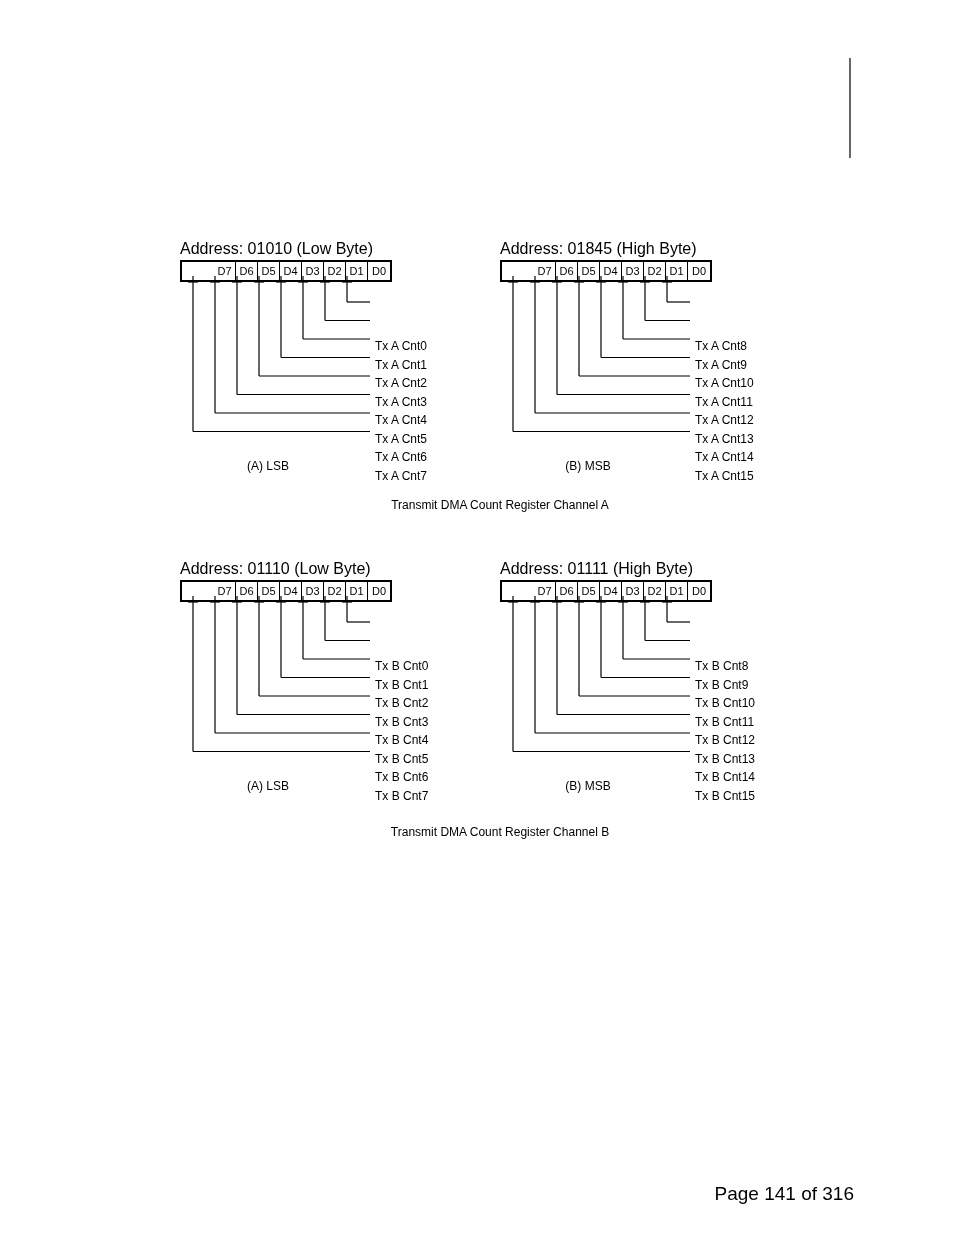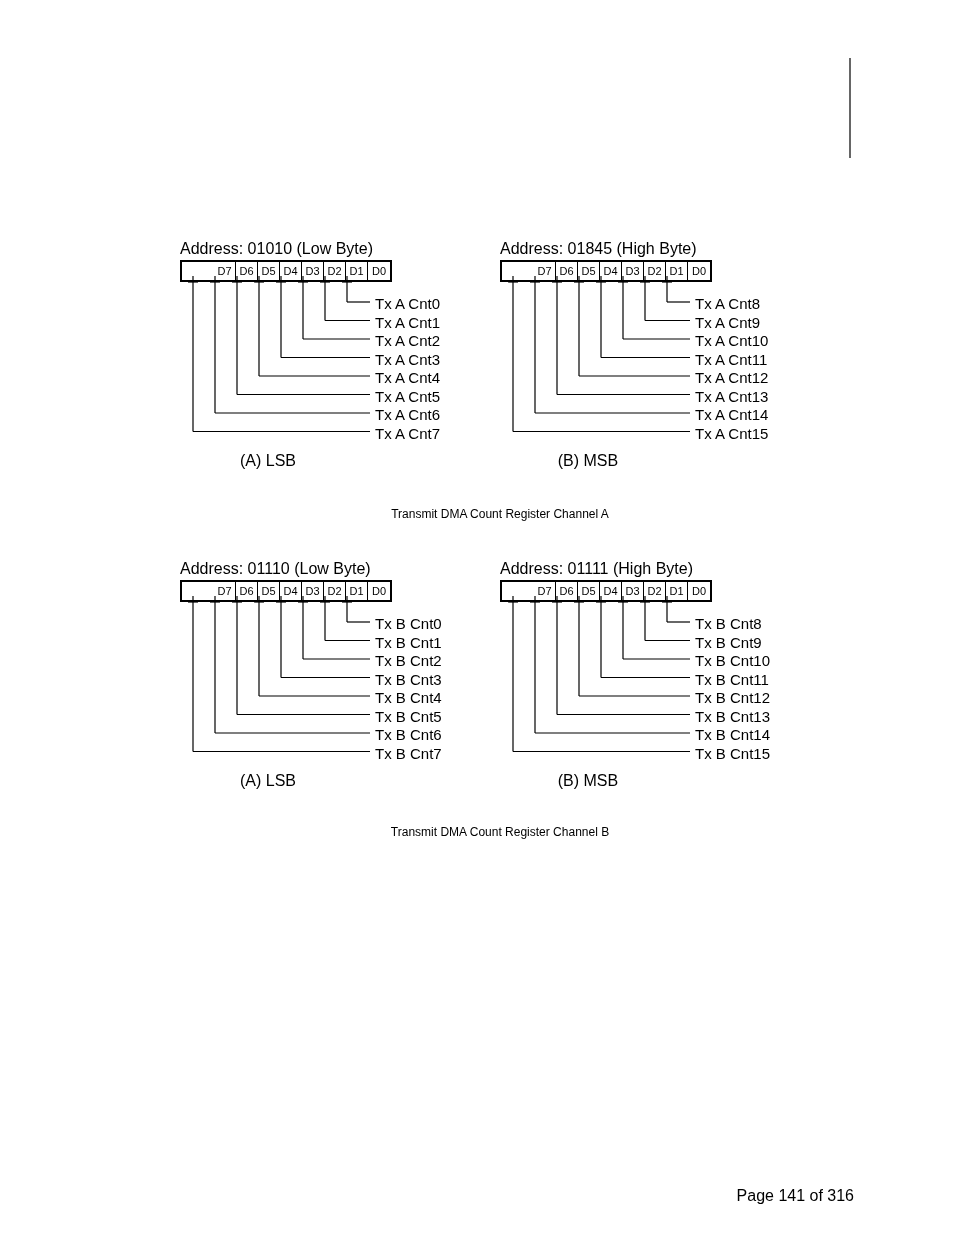--- a/index.html
+++ b/index.html
@@ -39,21 +39,21 @@
   }
   .reg {
     font-size: 10px;
     vertical-align: top;
     color: #9a9a9a;
   }
   .footer {
     position: absolute;
     bottom: 30px;
     right: 100px;
-    font-size: 16px;
+    font-size: 19px;
     color: #000;
   }
   .diagram-block {
     position: absolute;
     left: 180px;
     width: 700px;
   }
   .row {
     position: relative;
     height: 235px;
@@ -88,27 +88,28 @@
   .bit:last-child { border-right: none; }
   .svg-wrap {
     position: absolute;
     left: 0;
     top: 36px; 
     width: 320px;
     height: 180px;
   }
   .signal-label {
     position: absolute;
-    font-size: 15px;
+    font-size: 12px;
     white-space: nowrap;
+    margin-top: 44px;
   }
   .sub-caption {
     position: absolute;
-    font-size: 16px;
-    top: 212px;
+    font-size: 12px;
+    top: 219px;
     width: 176px;
     text-align: center;
   }
   .caption {
     font-size: 12px;
     text-align: center;
     width: 640px;
   }
   svg line { stroke: #000; stroke-width: 1.2; }
 </style>
@@ -217,21 +218,21 @@
               <line x1="57" y1="118.5" x2="190" y2="118.5"></line>
               <line x1="35" y1="6" x2="35" y2="137"></line>
               <line x1="35" y1="137" x2="190" y2="137"></line>
               <line x1="13" y1="6" x2="13" y2="155.5"></line>
               <line x1="13" y1="155.5" x2="190" y2="155.5"></line>
             </svg>
         <div class="signal-label" style="left: 195px; top: 19px;">Tx A Cnt8</div><div class="signal-label" style="left: 195px; top: 37.5px;">Tx A Cnt9</div><div class="signal-label" style="left: 195px; top: 56px;">Tx A Cnt10</div><div class="signal-label" style="left: 195px; top: 74.5px;">Tx A Cnt11</div><div class="signal-label" style="left: 195px; top: 93px;">Tx A Cnt12</div><div class="signal-label" style="left: 195px; top: 111.5px;">Tx A Cnt13</div><div class="signal-label" style="left: 195px; top: 130px;">Tx A Cnt14</div><div class="signal-label" style="left: 195px; top: 148.5px;">Tx A Cnt15</div></div>
         <div class="sub-caption">(B) MSB</div>
       </div>
     </div>
-    <div class="caption" style="margin-top:32px;">Transmit DMA Count Register Channel A</div>
+    <div class="caption" style="margin-top:23px;">Transmit DMA Count Register Channel A</div>
   </div>
 
   <div class="diagram-block" style="top:560px;">
     <div class="row">
 
       <div class="byte left">
         <div class="addr">Address: 01110 (Low Byte)</div>
         <div class="bits">
           <div class="bit">D7</div>
           <div class="bit">D6</div>

